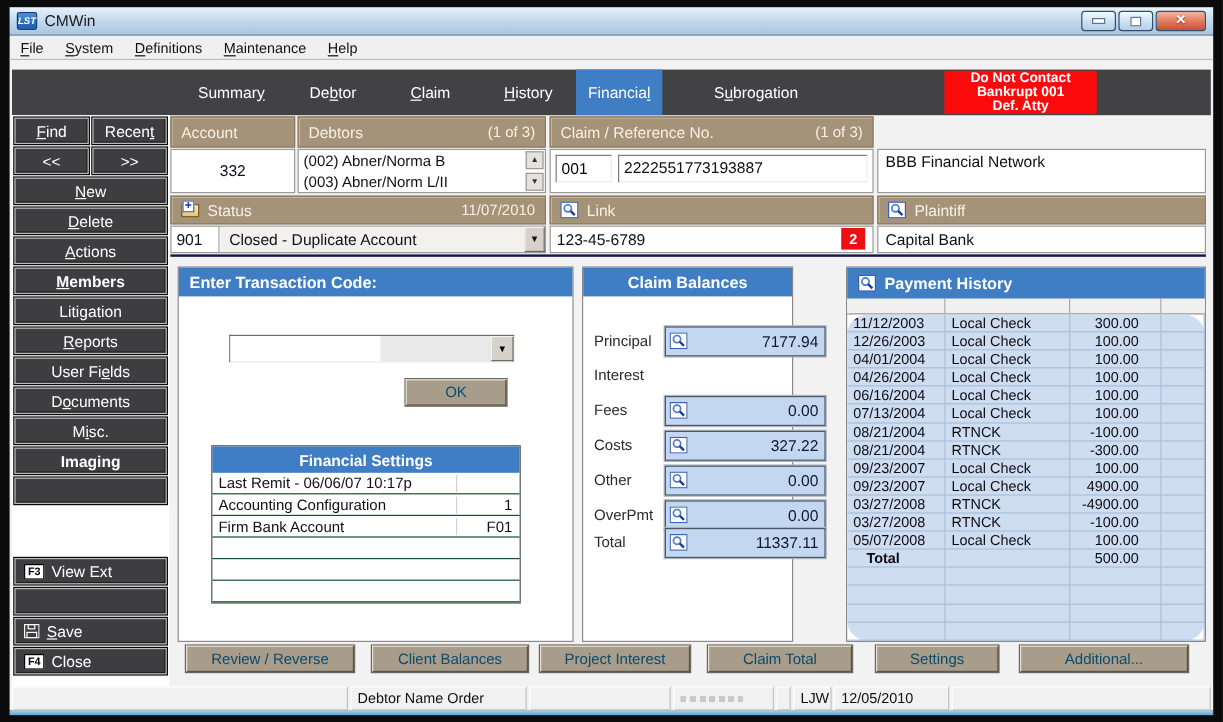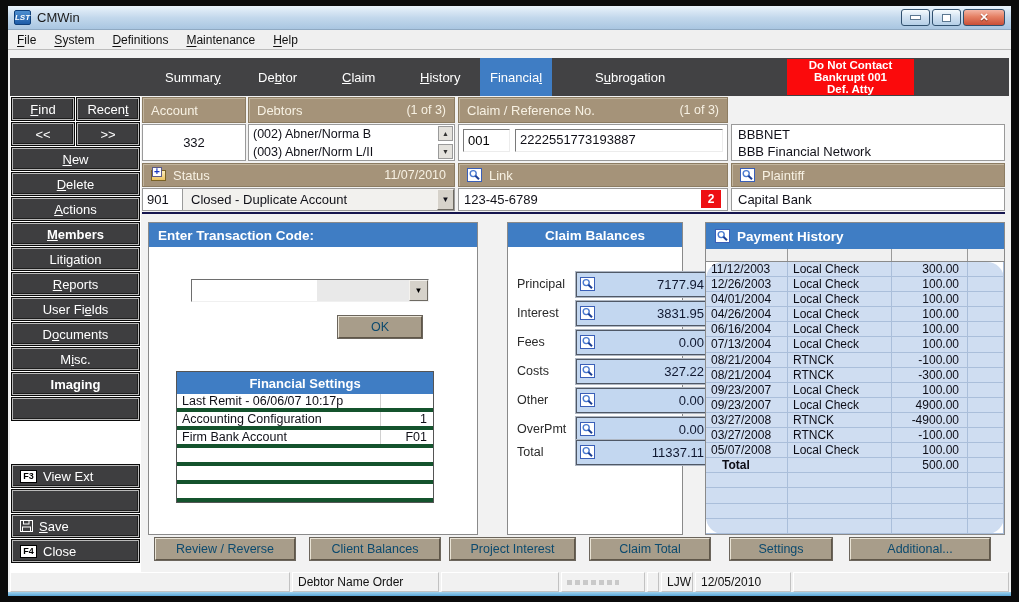--- a/index.html
+++ b/index.html
@@ -99,40 +99,40 @@
   
   .tx-combo{position:absolute;left:42px;top:56px;width:238px;height:23px;border:1px solid;
     border-color:#6e6e6e #f0f0f0 #f0f0f0 #6e6e6e;display:flex;background:#e9e9e9;}
   .tx-combo .edit{width:125px;background:#fff;position:relative;}
   .tx-combo .drop2{margin-left:auto;width:19px;background:#d6d2ca;border:1px solid;
     border-color:#f4f2ee #6e6a62 #6e6a62 #f4f2ee;font-size:8px;display:flex;align-items:center;justify-content:center;}
 
   
   .acct{position:absolute;left:27px;top:148px;width:258px;border:1px solid #555;background:#fff;}
   .acct .rows{font-size:12.5px;color:#101018;}
-  .acct .arow{display:flex;height:18px;border-bottom:4px solid #14532d;align-items:center;}
+  .acct .arow{display:flex;height:18px;border-bottom:1px solid #14532d;align-items:center;}
   .acct .arow .c1{flex:1;padding:0 5px;border-right:1px solid #d0d0d0;white-space:nowrap;overflow:hidden;}
   .acct .arow .c2{width:52px;text-align:right;padding:0 6px;}
 
   
   .cb-row{position:absolute;left:9px;width:193px;height:26px;display:flex;align-items:center;}
   .cb-row .lbl{font-size:12.5px;color:#2a2a2a;width:59px;}
   .cb-field{flex:1;height:25px;background:#c3d7f0;border:1px solid #4f5866;
     box-shadow:0 0 0 1px #aeb6c2;display:flex;align-items:center;padding:0 5px 0 3px;}
   .cb-field .val{margin-left:auto;font-size:13px;color:#101830;}
 
   
   .ph-colhdr{display:flex;height:13px;background:#f0f0f0;border-bottom:1px solid #8a8a8a;}
   .ph-colhdr span{border-right:1px solid #9a9a9a;background:#f0f0f0;}
   .ph-body{background:#cfddf1;}
   .ph-row{display:flex;height:15.1px;font-size:12px;color:#0c0c16;line-height:15px;}
   .ph-row span{border-right:1px solid #aabeda;border-bottom:1px solid #aabeda;white-space:nowrap;overflow:hidden;}
   .ph-c1{width:82px;padding-left:5px;}
   .ph-c2{width:104px;padding-left:5px;}
-  .ph-c3{width:76px;text-align:right;padding-right:8px;}
+  .ph-c3{width:76px;text-align:right;padding-right:18px;}
   .ph-c4{flex:1;}
   .ph-row.total .ph-c1{font-weight:bold;padding-left:16px;}
 
   
   .bottom-btn{position:absolute;top:538px;height:22px;}
   .statusbar{position:absolute;left:10px;top:572px;width:999px;height:20px;background:#f1f1f1;
     display:flex;align-items:stretch;font-size:12px;color:#111;}
   .seg{border:1px solid #c2c2c2;border-left-color:#fff;border-top-color:#fff;display:flex;
     align-items:center;padding:0 5px;margin-right:2px;white-space:nowrap;overflow:hidden;}
   .seg.faint-seg i{display:block;width:52px;height:5px;
@@ -253,21 +253,20 @@
     <span class="count">(1 of 3)</span>
   </div>
   <div class="valbox" style="left:458px;top:124px;width:270px;height:37px;"></div>
   <div class="combo" style="left:463px;top:129px;width:47px;height:23px;">
     <span class="cval">001</span>
     <span class="drop">▼</span>
   </div>
   <div class="sunken-input" style="left:515px;top:129px;width:208px;height:23px;">2222551773193887</div>
 
   <div class="valbox" style="left:731px;top:124px;width:274px;height:37px;padding:1px 6px;line-height:17px;">
-    <div>BBBNET</div>
     <div>BBB Financial Network</div>
   </div>
 
   <div class="hdr-tan" style="left:142px;top:163px;width:313px;height:24px;">
     <span class="folder-icon">
         <span class="fplus">+</span>
       </span>
     <span>Status</span>
     <span class="count">11/07/2010</span>
   </div>
@@ -336,48 +335,38 @@
             <span class="c2"></span>
           </div>
           <div class="arow">
             <span class="c1"></span>
             <span class="c2"></span>
           </div>
         </div>
     </div>
   </div>
 
-  <div class="panel" style="left:507px;top:222px;width:176px;height:313px;">
+  <div class="panel" style="left:485px;top:222px;width:176px;height:313px;">
     <div class="blue-hdr center">Claim Balances</div>
     <div id="cbrows">
         <div class="cb-row" style="top: 48px;">
           <span class="lbl">Principal</span>
           <span class="cb-field">
             <span class="mag-icon">
               <svg width="15" height="14" viewBox="0 0 15 14">
                 <rect x="0.5" y="0.5" width="14" height="13" fill="#ffffff" stroke="#3a5fb8"></rect>
                 <circle cx="6.2" cy="5.6" r="3" fill="none" stroke="#4a7ad0" stroke-width="1.4"></circle>
                 <line x1="8.4" y1="7.8" x2="12" y2="11.3" stroke="#1c3f96" stroke-width="2"></line>
               </svg>
             </span>
             <span class="val">7177.94</span>
           </span>
         </div>
         <div class="cb-row" style="top: 77px;">
           <span class="lbl">Interest</span>
-          <span class="cb-field">
-            <span class="mag-icon">
-              <svg width="15" height="14" viewBox="0 0 15 14">
-                <rect x="0.5" y="0.5" width="14" height="13" fill="#ffffff" stroke="#3a5fb8"></rect>
-                <circle cx="6.2" cy="5.6" r="3" fill="none" stroke="#4a7ad0" stroke-width="1.4"></circle>
-                <line x1="8.4" y1="7.8" x2="12" y2="11.3" stroke="#1c3f96" stroke-width="2"></line>
-              </svg>
-            </span>
-            <span class="val">3831.95</span>
-          </span>
         </div>
         <div class="cb-row" style="top: 106px;">
           <span class="lbl">Fees</span>
           <span class="cb-field">
             <span class="mag-icon">
               <svg width="15" height="14" viewBox="0 0 15 14">
                 <rect x="0.5" y="0.5" width="14" height="13" fill="#ffffff" stroke="#3a5fb8"></rect>
                 <circle cx="6.2" cy="5.6" r="3" fill="none" stroke="#4a7ad0" stroke-width="1.4"></circle>
                 <line x1="8.4" y1="7.8" x2="12" y2="11.3" stroke="#1c3f96" stroke-width="2"></line>
               </svg>

